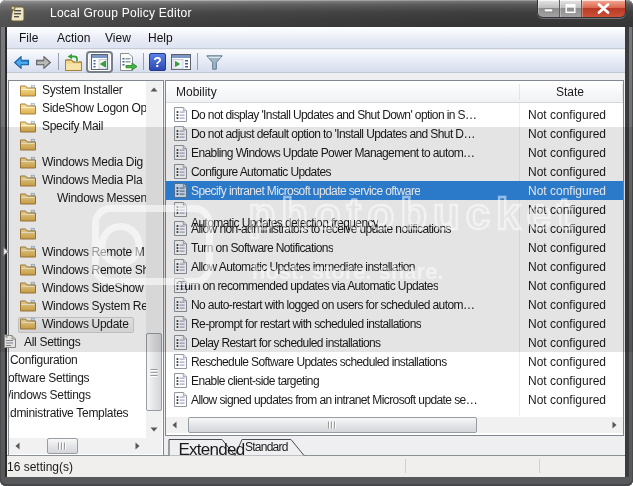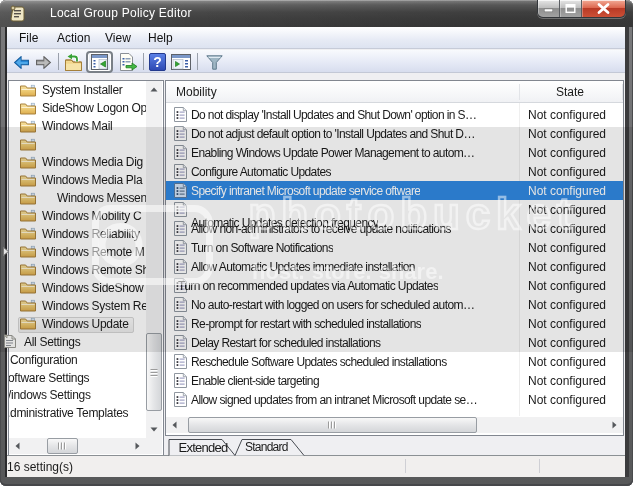--- a/index.html
+++ b/index.html
@@ -174,26 +174,24 @@
         <stop offset="0.5" stop-color="#ecca74"></stop>
         <stop offset="1" stop-color="#ddad4e"></stop>
       </linearGradient>
 </defs>
   </svg>
 <div class="lpane"></div>
 <div class="tsel" style="left:18px;top:316.5px;width:116px;height:16.5px"></div>
 <div class="lclip">
 <div class="abs" style="left:33.0px;top:2.3px;white-space:nowrap;letter-spacing:-0.3px">System Installer</div>
 <div class="abs" style="left:33.0px;top:20.2px;white-space:nowrap;letter-spacing:-0.3px">SideShow Logon Op</div>
-<div class="abs" style="left:33.0px;top:38.2px;white-space:nowrap;letter-spacing:-0.3px">Windows Mail</div>
+<div class="abs" style="left:33.0px;top:38.2px;white-space:nowrap;letter-spacing:-0.3px">Specify Mail</div>
 <div class="abs" style="left:33.0px;top:74.1px;white-space:nowrap;letter-spacing:-0.3px">Windows Media Dig</div>
 <div class="abs" style="left:33.0px;top:92.1px;white-space:nowrap;letter-spacing:-0.3px">Windows Media Pla</div>
 <div class="abs" style="left:48px;top:110.0px;white-space:nowrap;letter-spacing:-0.3px">Windows Messenge</div>
-<div class="abs" style="left:33.0px;top:127.9px;white-space:nowrap;letter-spacing:-0.3px">Windows Mobility C</div>
-<div class="abs" style="left:33.0px;top:145.9px;white-space:nowrap;letter-spacing:-0.3px">Windows Reliability</div>
 <div class="abs" style="left:33.0px;top:163.8px;white-space:nowrap;letter-spacing:-0.3px">Windows Remote M</div>
 <div class="abs" style="left:33.0px;top:181.8px;white-space:nowrap;letter-spacing:-0.3px">Windows Remote Sh</div>
 <div class="abs" style="left:33.0px;top:199.8px;white-space:nowrap;letter-spacing:-0.3px">Windows SideShow</div>
 <div class="abs" style="left:33.0px;top:217.7px;white-space:nowrap;letter-spacing:-0.3px">Windows System Re</div>
 <div class="abs" style="left:33.0px;top:235.6px;white-space:nowrap;letter-spacing:-0.3px">Windows Update</div>
 <div class="abs" style="left:15.0px;top:253.6px;white-space:nowrap;letter-spacing:-0.3px">All Settings</div>
 <div class="abs" style="left:1.0px;top:271.6px;white-space:nowrap;letter-spacing:-0.3px">Configuration</div>
 <div class="abs" style="left:-1.0px;top:289.5px;white-space:nowrap;letter-spacing:-0.3px">oftware Settings</div>
 <div class="abs" style="left:-1.0px;top:307.4px;white-space:nowrap;letter-spacing:-0.3px">/indows Settings</div>
 <div class="abs" style="left:-2.0px;top:325.4px;white-space:nowrap;letter-spacing:-0.3px">.dministrative Templates</div>
@@ -543,21 +541,21 @@
       <line x1="2.5" y1="4.5" x2="2.5" y2="11.5"></line>
       <line x1="5.5" y1="4.5" x2="5.5" y2="11.5"></line>
       <line x1="8.5" y1="4.5" x2="8.5" y2="11.5"></line>
     </g>
   </svg>
 <div class="tabstrip"></div>
 <svg class="abs" style="left:165px;top:436px;z-index:4" width="160" height="20" viewBox="0 0 160 20">
   <path d="M4 19.5 L4 3.5 L57 3.5 L70 19.5" fill="#efeff2" stroke="#474b51" stroke-width="1"></path>
   <path d="M70 19.5 L77 3.5 L126 3.5 L139 19.5" fill="#efeff2" stroke="#474b51" stroke-width="1"></path>
 </svg>
-<div class="abs" style="left:178.5px;top:440px;z-index:5;font-size:13px;letter-spacing:-0.75px">Extended</div>
+<div class="abs" style="left:178.5px;top:440px;z-index:5;font-size:17px;letter-spacing:-0.75px">Extended</div>
 <div class="abs" style="left:245px;top:440px;z-index:5;font-size:12px;letter-spacing:-0.75px">Standard</div>
 <div class="status"></div>
 <div class="abs" style="left:7px;top:460px;z-index:3">16 setting(s)</div>
 <div class="abs sepv" style="left:405px;top:459px"></div>
 <div class="abs sepv" style="left:539px;top:459px"></div>
 <div class="wmband"></div>
 <svg class="abs" style="left:0;top:0;z-index:51;pointer-events:none" width="633" height="486" viewBox="0 0 633 486">
   <rect x="95.5" y="208.5" width="114" height="73" rx="15" fill="none" stroke="rgba(255,255,255,0.55)" stroke-width="7"></rect>
   <circle cx="120.5" cy="245" r="18.5" fill="none" stroke="rgba(255,255,255,0.55)" stroke-width="7"></circle>
 </svg>

